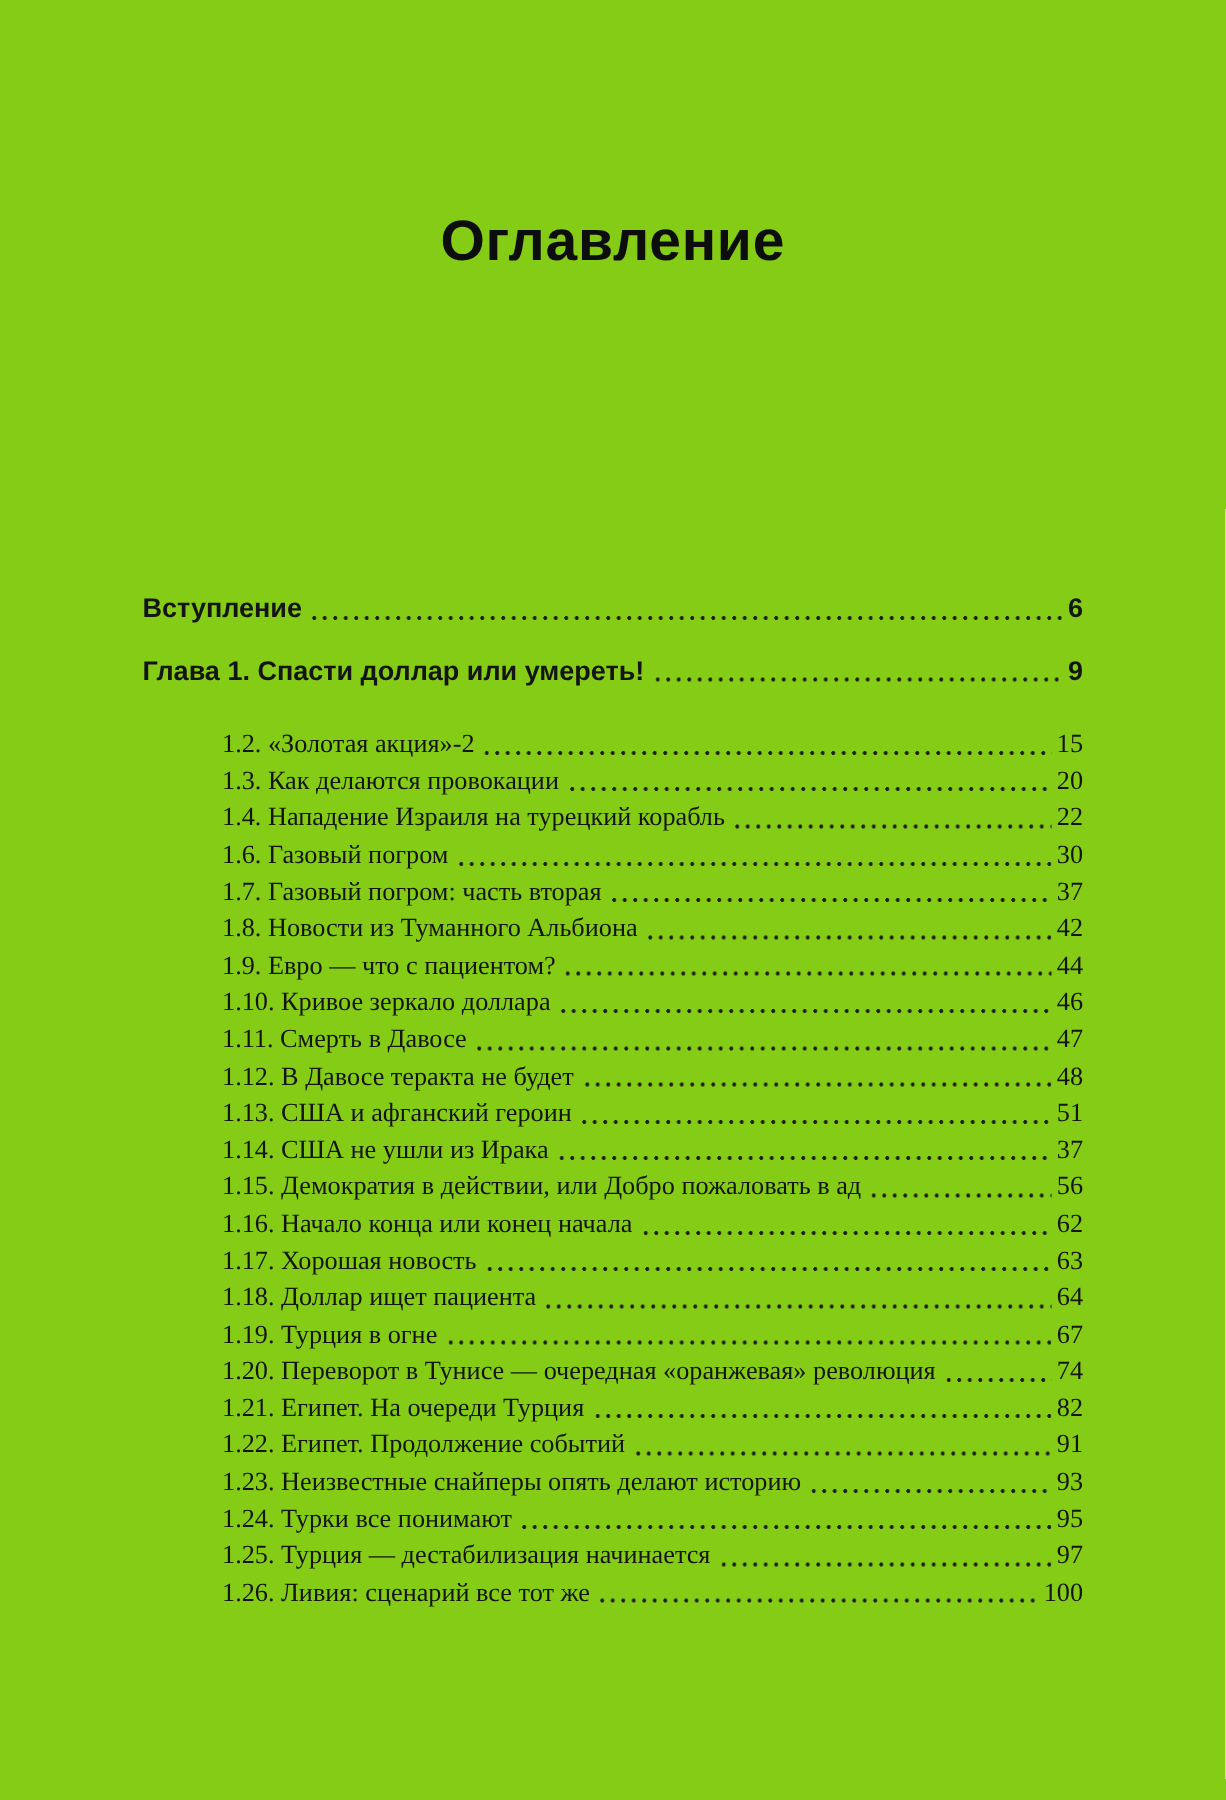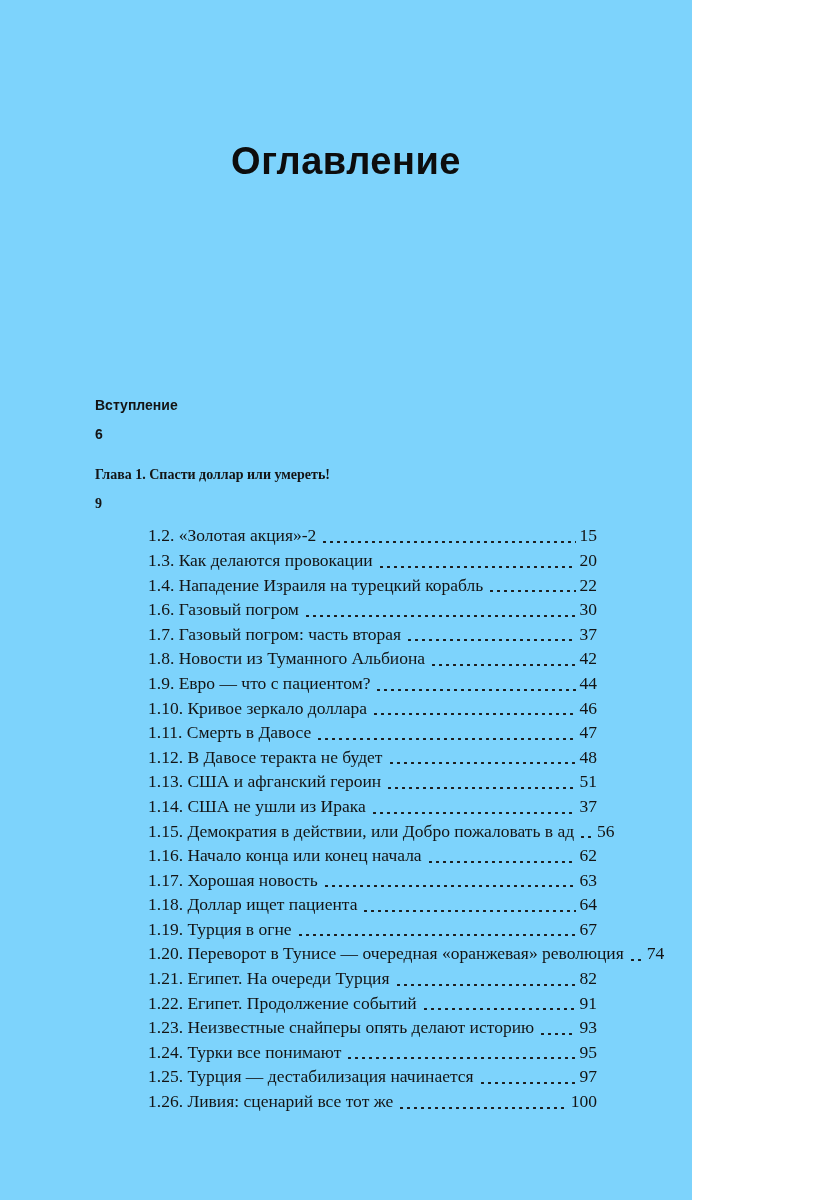--- a/index.html
+++ b/index.html
@@ -2,23 +2,23 @@
 <html><head>
 <meta charset="utf-8">
 <style>
   html, body {
     margin: 0;
     padding: 0;
     background: #ffffff;
   }
   .page {
     position: relative;
-    width: 692px;
+    width: 817px;
     height: 1200px;
-    background: #7dd3fc;
+    background: #84cc16;
     color: #121212;
     overflow: hidden;
   }
   .title {
     position: absolute;
     top: 140px;
     left: 0;
     width: 100%;
     margin: 0;
     text-align: center;
@@ -38,27 +38,25 @@
     display: flex;
     align-items: baseline;
     font-family: "Liberation Serif", serif;
     font-size: 17.5px;
     line-height: 24.6px;
     color: #141414;
   }
   .row.bold, .row.chapter {
     font-family: "Liberation Sans", sans-serif;
     font-weight: 700;
-    font-size: 14px;
-    flex-direction: column;
+    font-size: 18px;
   }
   .row.chapter {
     margin-top: 17px;
-    margin-bottom: 7px;
-    font-family: Liberation Serif, serif;
+    margin-bottom: 24px;
   }
   .row.indent {
     padding-left: 53px;
   }
   .label {
     white-space: nowrap;
   }
   .leader {
     flex: 1;
     align-self: flex-end;

